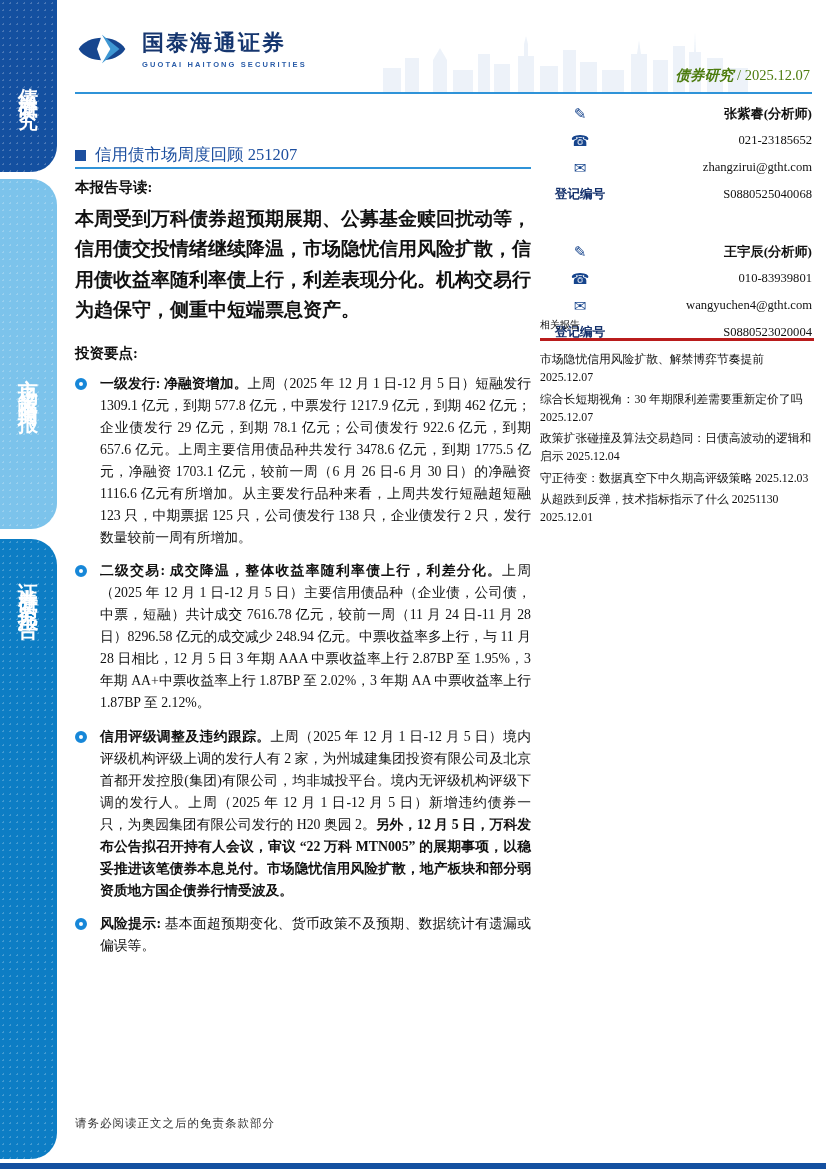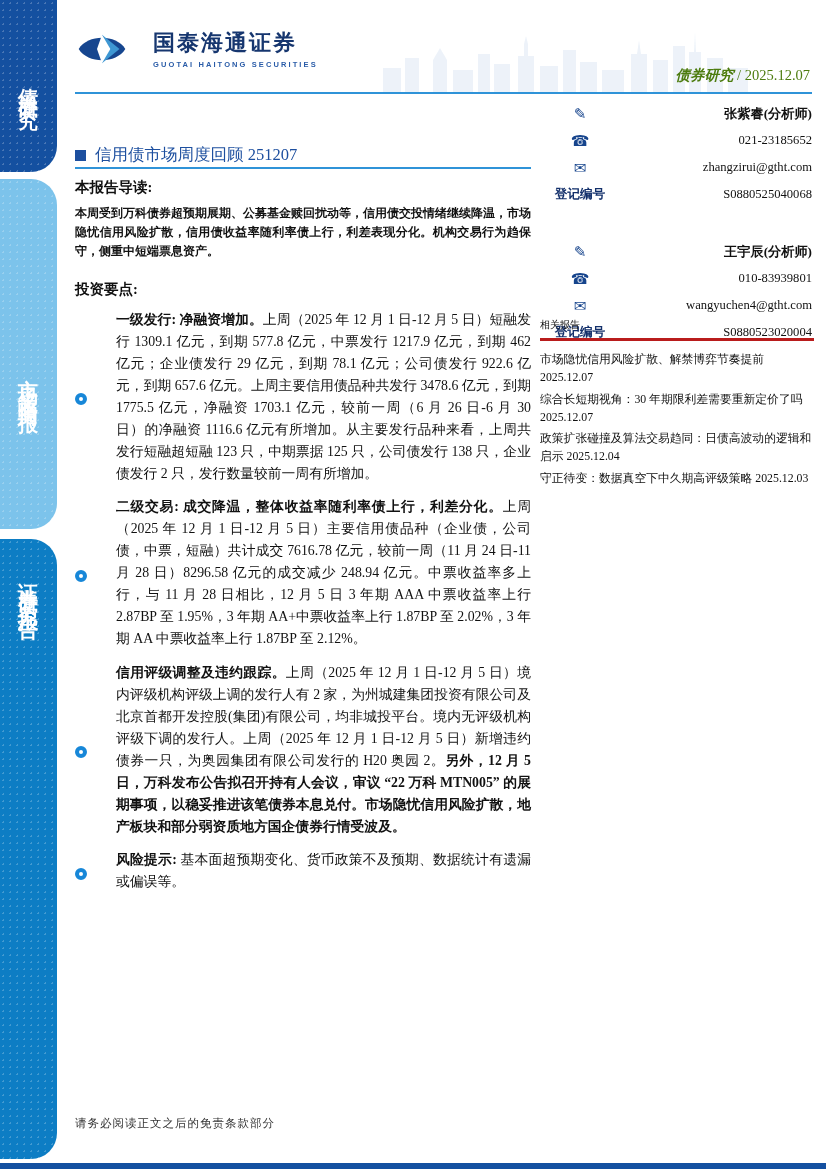--- a/index.html
+++ b/index.html
@@ -13,40 +13,40 @@
       background-size:7px 7px;}
   .sb1{top:0;height:172px;background-color:#1450a0;border-radius:0 0 26px 0;align-items:center;}
   .sb2{top:179px;height:350px;background-color:#7cc3eb;border-radius:0 26px 26px 0;align-items:center;padding-top:60px;height:290px;}
   .sb3{top:539px;height:620px;background-color:#0d7dc4;border-radius:0 26px 26px 0;align-items:flex-start;padding-top:28px;height:592px;}
   .sb .vtxt{writing-mode:vertical-rl;text-orientation:upright;color:#fff;font-weight:bold;
       font-size:20px;letter-spacing:7px;line-height:1;}
   .bottombar{position:absolute;left:0;bottom:0;width:826px;height:6px;background:#1450a0;}
   
   .content{position:absolute;left:75px;top:0;width:737px;height:1130px;}
   
-  .logo-row{position:absolute;left:2px;top:28px;display:flex;align-items:center;gap:26px;}
+  .logo-row{position:absolute;left:2px;top:28px;display:flex;align-items:center;gap:15px;}
   .logo-texts{display:flex;flex-direction:column;}
   .logo-cn{font-size:22px;font-weight:bold;color:#16366f;letter-spacing:2px;font-family:"Liberation Sans","DejaVu Sans",sans-serif;}
   .logo-en{font-size:7.5px;font-weight:bold;color:#2a5ca8;letter-spacing:2.1px;margin-top:2px;font-family:"Liberation Sans","DejaVu Sans",sans-serif;}
   .skyline{position:absolute;left:308px;top:30px;opacity:.55;}
   .header-right{position:absolute;right:2px;top:66px;font-size:14.5px;color:#4d7c0f;}
   .header-right .cat{font-weight:bold;font-style:italic;}
   .header-rule{position:absolute;left:0;top:92px;width:737px;height:2px;background:#2f93d8;}
   
   .title{position:absolute;left:0;top:98px;font-size:27px;font-weight:bold;color:#1d4f9f;letter-spacing:1px;}
   .subtitle-row{position:absolute;left:0;top:144px;display:flex;align-items:center;gap:9px;color:#1d4f9f;}
   .subtitle-sq{width:11px;height:11px;background:#1d4f9f;flex:0 0 auto;}
   .subtitle{font-size:16.5px;}
   .subtitle-rule{position:absolute;left:0;top:167px;width:456px;height:2px;background:#2f93d8;}
   
   .leftcol{position:absolute;left:0;top:178px;width:456px;}
   .sec-h{font-size:14.5px;font-weight:bold;margin:0 0 7px 0;}
-  .intro-p{font-size:12px;font-weight:bold;line-height:1.6;text-align:justify;margin:0 0 18px 0;}
+  .intro-p{font-size:19px;font-weight:bold;line-height:1.6;text-align:justify;margin:0 0 18px 0;}
   .points-h{margin-bottom:10px;}
-  .bullet{display:flex;gap:29px;margin-bottom:11px;align-items:center;}
+  .bullet{display:flex;gap:13px;margin-bottom:11px;}
   .b-dot{flex:0 0 auto;width:12px;height:12px;margin-top:5px;border-radius:50%;
          border:4px solid #1787d8;box-sizing:border-box;background:#fff;}
   .b-text{margin:0;font-size:13.8px;line-height:1.6;text-align:justify;flex:1;}
   .b-lead,.b-tail{font-weight:bold;}
   
   .rightcol{position:absolute;left:465px;top:100px;width:272px;}
   .analyst{margin-bottom:30px;}
   .a-row{display:flex;align-items:center;justify-content:space-between;height:27px;}
   .a-ico{width:80px;text-align:center;color:#16448c;font-size:15px;font-family:"DejaVu Sans",sans-serif;}
   .a-name{font-size:13.2px;font-weight:bold;}
@@ -192,19 +192,20 @@
       <p class="rel-h">相关报告</p>
       <div class="rel-list" id="rel-list">
   <div class="r-item"><span class="r-title">市场隐忧信用风险扩散、解禁博弈节奏提前</span> <span class="r-date">2025.12.07</span></div>
 
   <div class="r-item"><span class="r-title">综合长短期视角：30 年期限利差需要重新定价了吗</span> <span class="r-date">2025.12.07</span></div>
 
   <div class="r-item"><span class="r-title">政策扩张碰撞及算法交易趋同：日债高波动的逻辑和启示</span> <span class="r-date">2025.12.04</span></div>
 
   <div class="r-item"><span class="r-title">守正待变：数据真空下中久期高评级策略</span> <span class="r-date">2025.12.03</span></div>
 
+  <div class="r-item"><span class="r-title">从超跌到反弹，技术指标指示了什么 20251130</span> <span class="r-date">2025.12.01</span></div>
 </div>
     </div>
 
   </div>
 
   <div class="footer">请务必阅读正文之后的免责条款部分</div>
 </div>
 
 </body></html>

